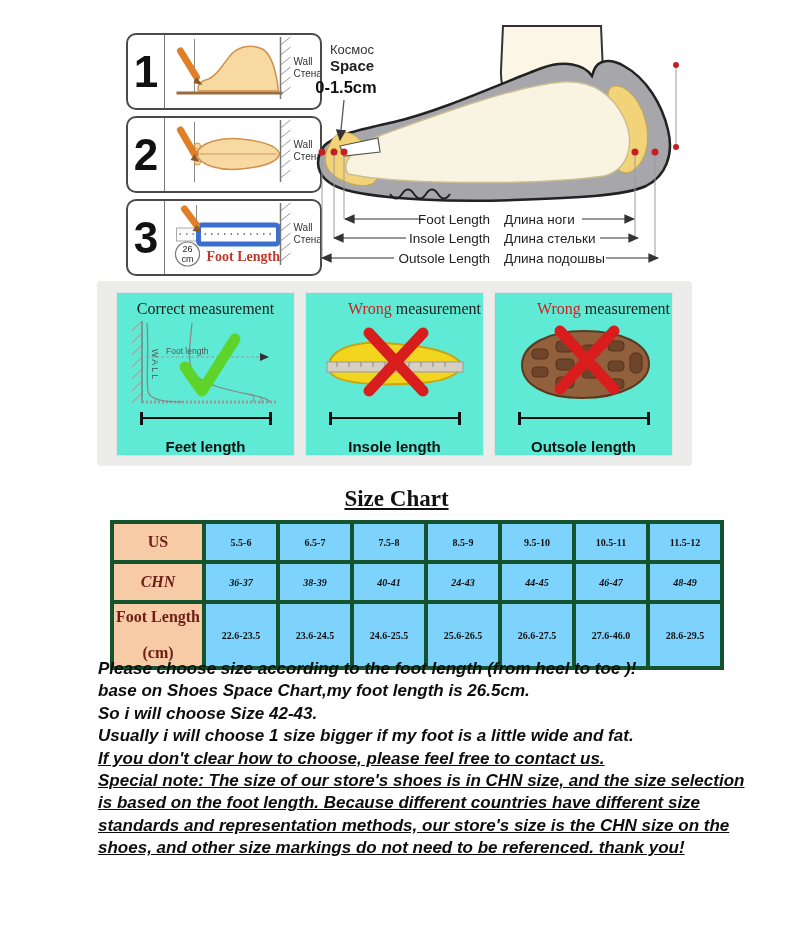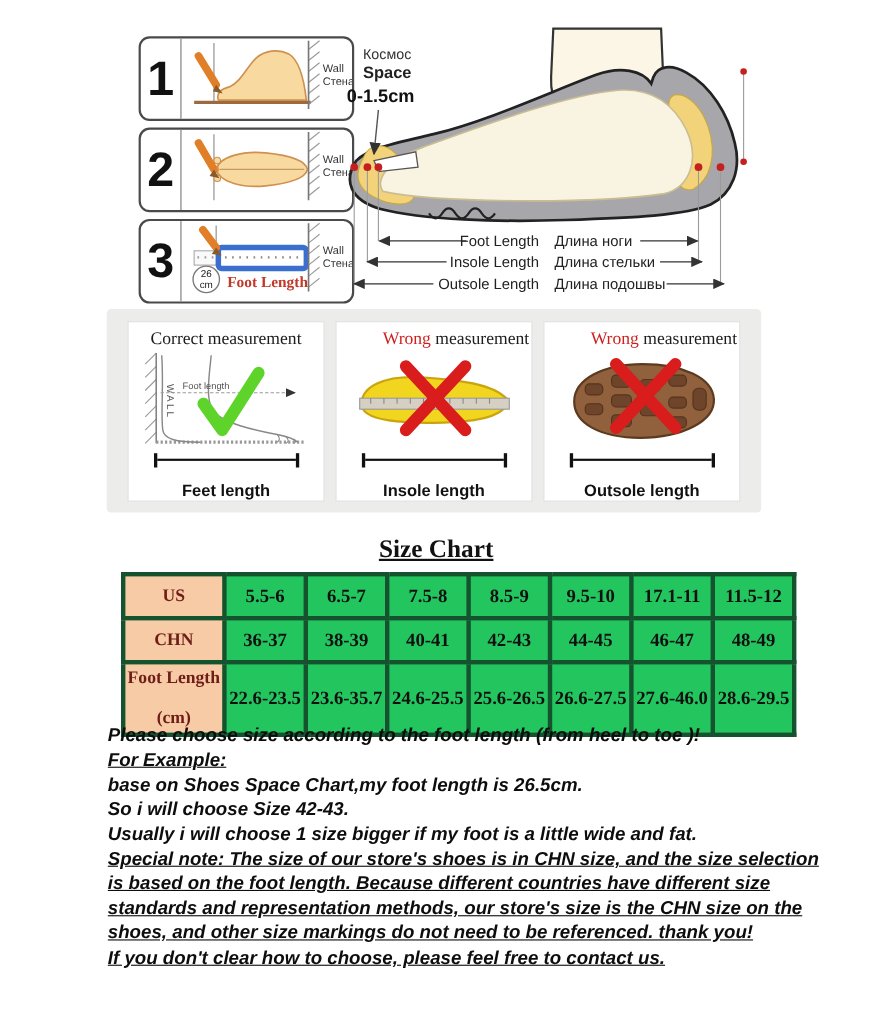--- a/index.html
+++ b/index.html
@@ -13,39 +13,39 @@
   .step-num{width:36px;display:flex;align-items:center;justify-content:center;
             font-size:44px;font-weight:bold;border-right:1.5px solid #777;}
   .step-art{flex:1;}
 
   
   .shoe-svg{position:absolute;left:294px;top:24px;}
 
   
   .band{position:absolute;left:97px;top:281px;width:595px;height:185px;background:#ecedea;
         border-radius:4px;display:flex;justify-content:center;gap:12px;padding-top:12px;box-sizing:border-box;}
-  .card{width:177px;height:162px;background:#ffffff;box-shadow:0 0 0 1px #e2e2e2;
+  .card{width:177px;height:162px;background:#5eead4;box-shadow:0 0 0 1px #e2e2e2;
         display:flex;flex-direction:column;align-items:center;}
   .card-title{font-family:"Liberation Serif",serif;font-size:16px;margin-top:7px;color:#1c1c1c;white-space:nowrap;}
   .card-title .bad{color:#cf1f1f;margin-left:40px;}
   .card-art{margin-top:1px;}
   .mbar{width:126px;height:13px;border-left:3px solid #111;border-right:3px solid #111;position:relative;margin-top:1px;}
   .mbar::after{content:"";position:absolute;left:0;right:0;top:5px;height:2px;background:#111;}
   .caption{font-size:15px;font-weight:bold;margin-top:13px;}
 
   
   .chart-title{position:absolute;left:0;right:0;top:486px;margin:0;text-align:center;
                font-family:"Liberation Serif",serif;font-size:23px;font-weight:bold;text-decoration:underline;}
   table.size{position:absolute;left:110px;top:520px;border-collapse:collapse;table-layout:fixed;
              font-family:"Liberation Serif",serif;font-weight:bold;}
   table.size th,table.size td{border:4px solid #14532d;text-align:center;vertical-align:middle;padding:0;}
   table.size th{background:#f6cba6;color:#6e1d17;font-size:16px;width:88px;}
-  table.size td{background:#22c55e;color:#101010;font-size:17px;width:70px;}
+  table.size td{background:#7dd3fc;color:#101010;font-size:10px;width:70px;}
   tr.r1 th,tr.r1 td{height:36px;}
-  tr.r2 th,tr.r2 td{height:36px;}
+  tr.r2 th,tr.r2 td{height:36px;font-style:italic;}
   tr.r3 th,tr.r3 td{height:62px;}
   .th2{display:flex;flex-direction:column;justify-content:space-between;height:54px;padding:3px 0;}
 
   
   .notes{position:absolute;left:98px;top:658px;width:656px;font-size:17px;font-weight:bold;
          line-height:22.4px;color:#0d0d0d;font-style:italic;}
   .notes p{margin:0;}
   .notes p.u{text-decoration:underline;}
 
   svg text{font-family:"Liberation Sans",sans-serif;}
@@ -292,54 +292,53 @@
 
   <table class="size">
     <tbody>
         <tr class="r1">
       <th>US</th>
       <td>5.5-6</td>
       <td>6.5-7</td>
       <td>7.5-8</td>
       <td>8.5-9</td>
       <td>9.5-10</td>
-      <td>17.1-11</td>
+      <td>10.5-11</td>
       <td>11.5-12</td>
     </tr>
     <tr class="r2">
       <th>CHN</th>
       <td>36-37</td>
       <td>38-39</td>
       <td>40-41</td>
-      <td>42-43</td>
+      <td>24-43</td>
       <td>44-45</td>
       <td>46-47</td>
       <td>48-49</td>
     </tr>
     <tr class="r3">
       <th>
         <div class="th2">
           <div>Foot Length</div>
           <div>(cm)</div>
         </div>
       </th>
       <td>22.6-23.5</td>
-      <td>23.6-35.7</td>
+      <td>23.6-24.5</td>
       <td>24.6-25.5</td>
       <td>25.6-26.5</td>
       <td>26.6-27.5</td>
       <td>27.6-46.0</td>
       <td>28.6-29.5</td>
     </tr>
   </tbody>
     </table>
 
   <div class="notes">
     <p>Please choose size according to the foot length (from heel to toe )!</p>
-    <p class="u">For Example:</p>
     <p>base on Shoes Space Chart,my foot length is 26.5cm.</p>
     <p>So i will choose Size 42-43.</p>
     <p>Usually i will choose 1 size bigger if my foot is a little wide and fat.</p>
+    <p class="u">If you don't clear how to choose, please feel free to contact us.</p>
     <p class="u">Special note: The size of our store's shoes is in CHN size, and the size selection is based on the foot length. Because different countries have different size standards and representation methods, our store's size is the CHN size on the shoes, and other size markings do not need to be referenced. thank you!</p>
-    <p class="u">If you don't clear how to choose, please feel free to contact us.</p>
   </div>
 
 </div>
 
 </body></html>

